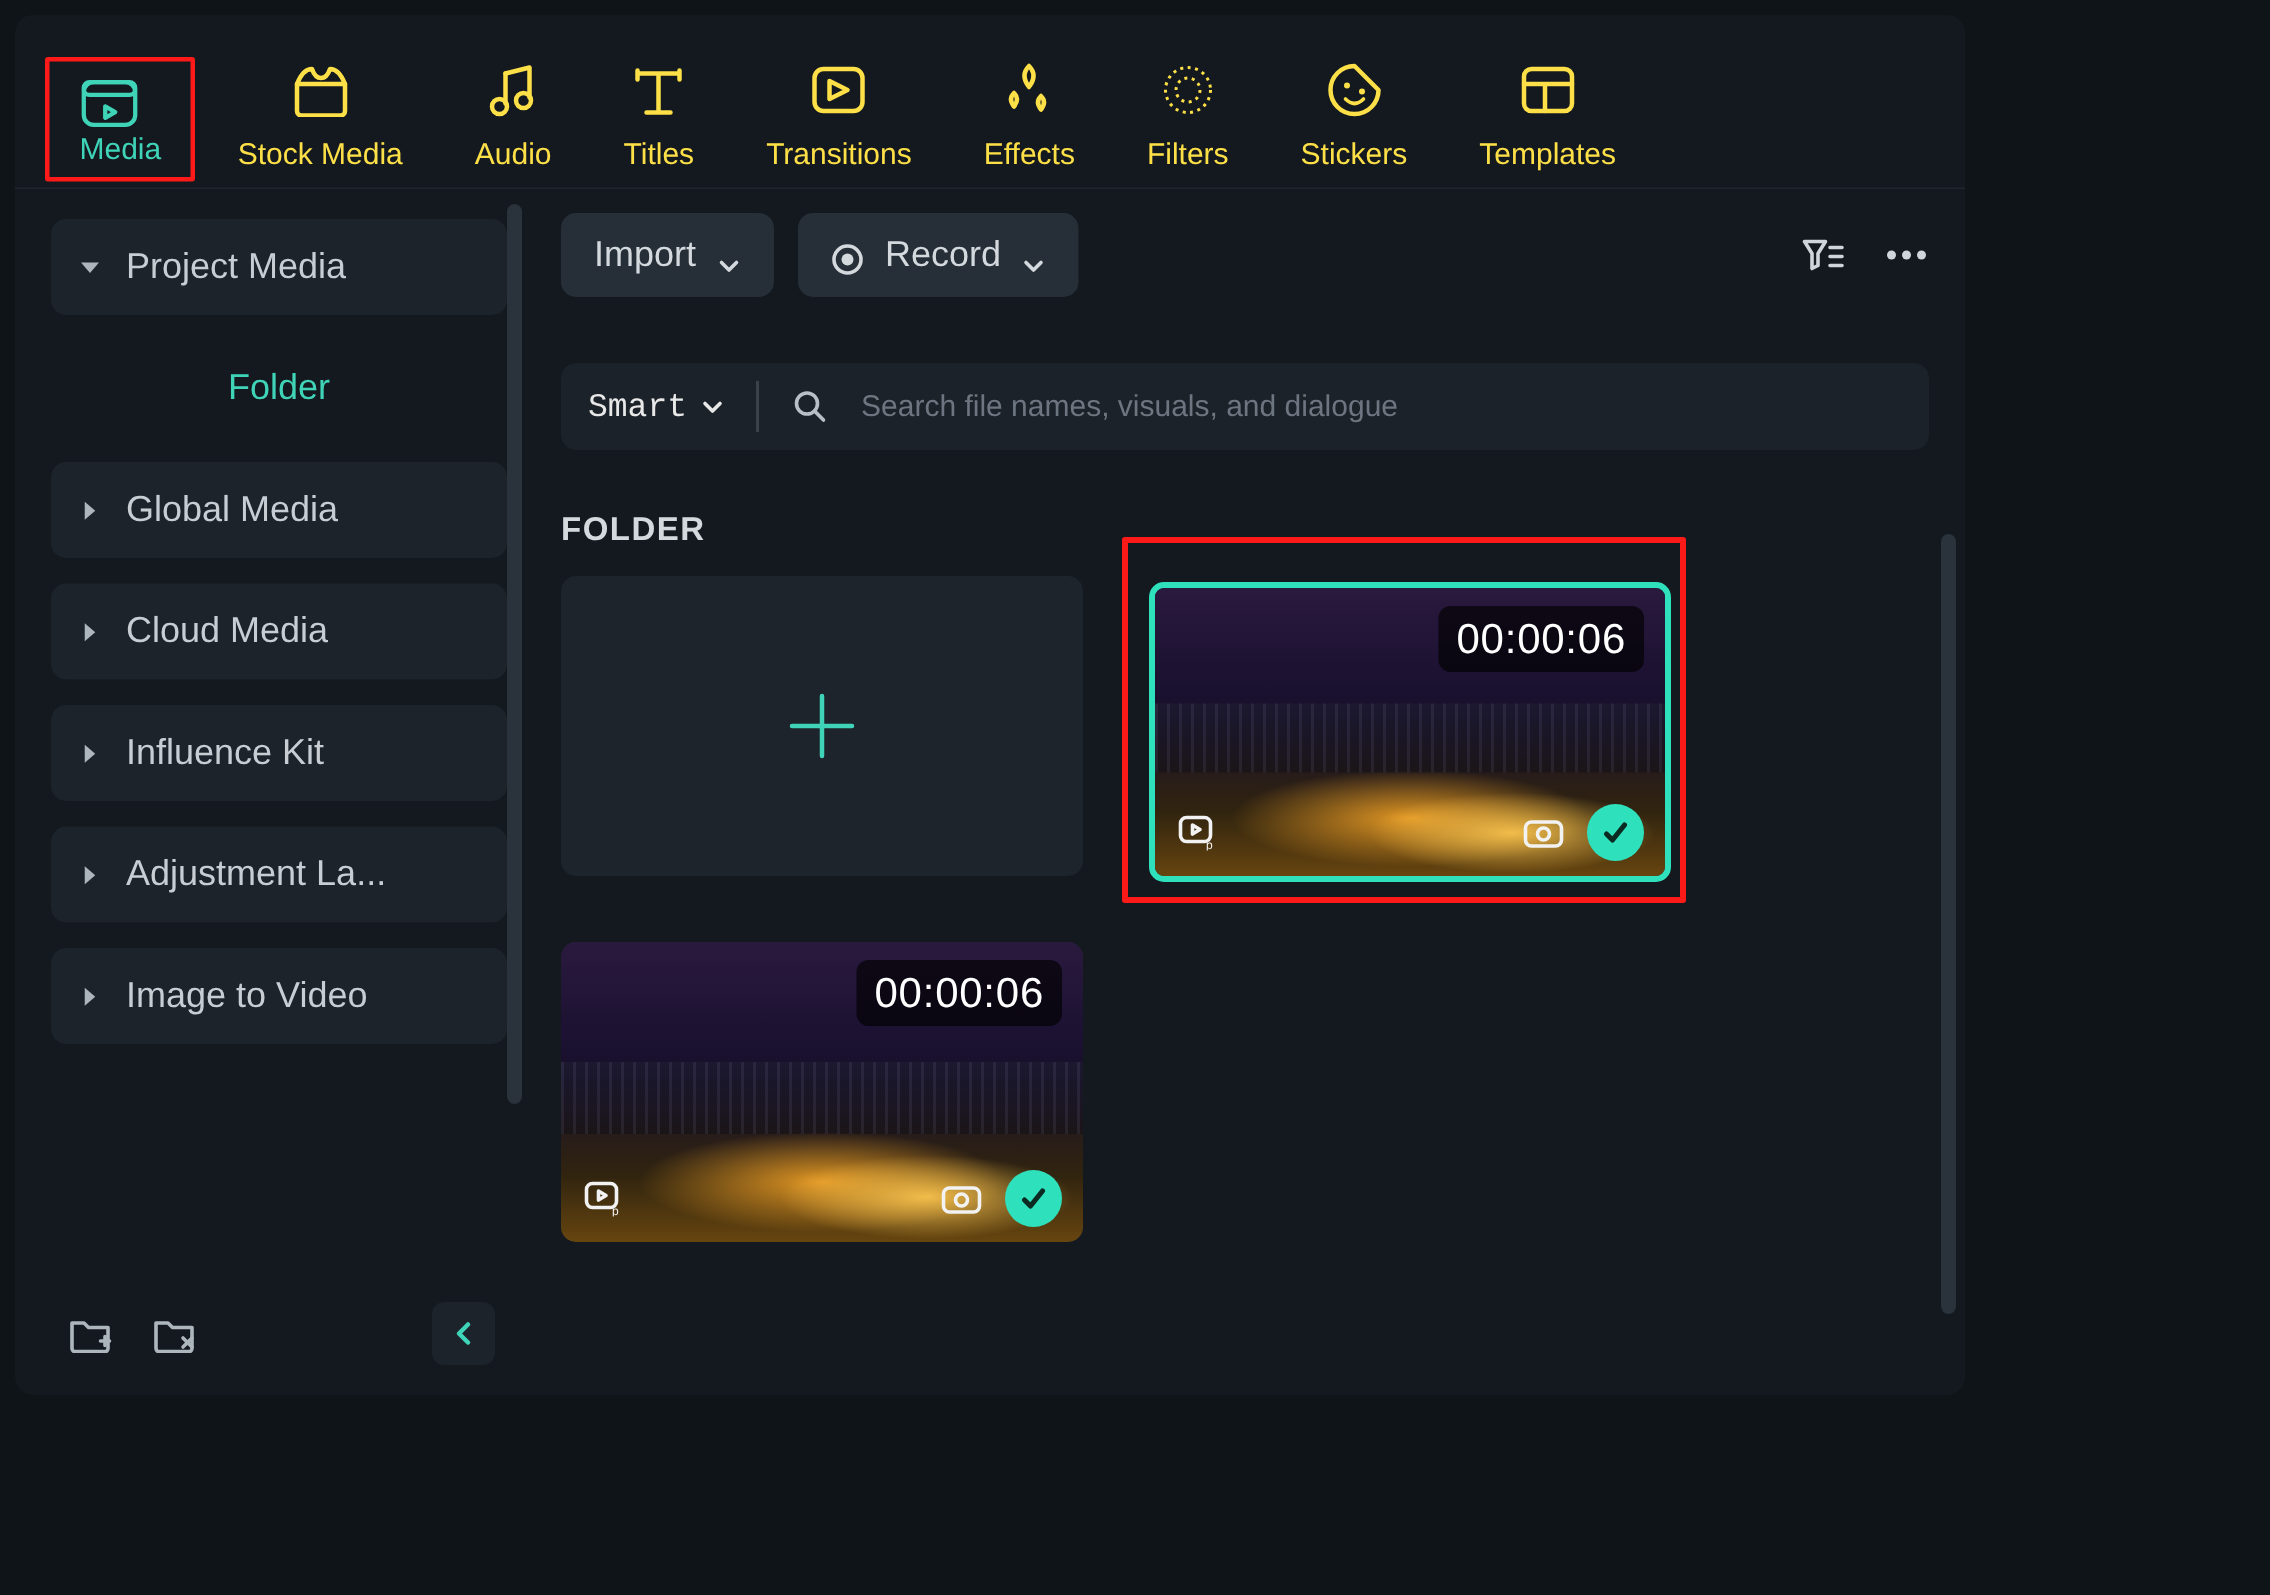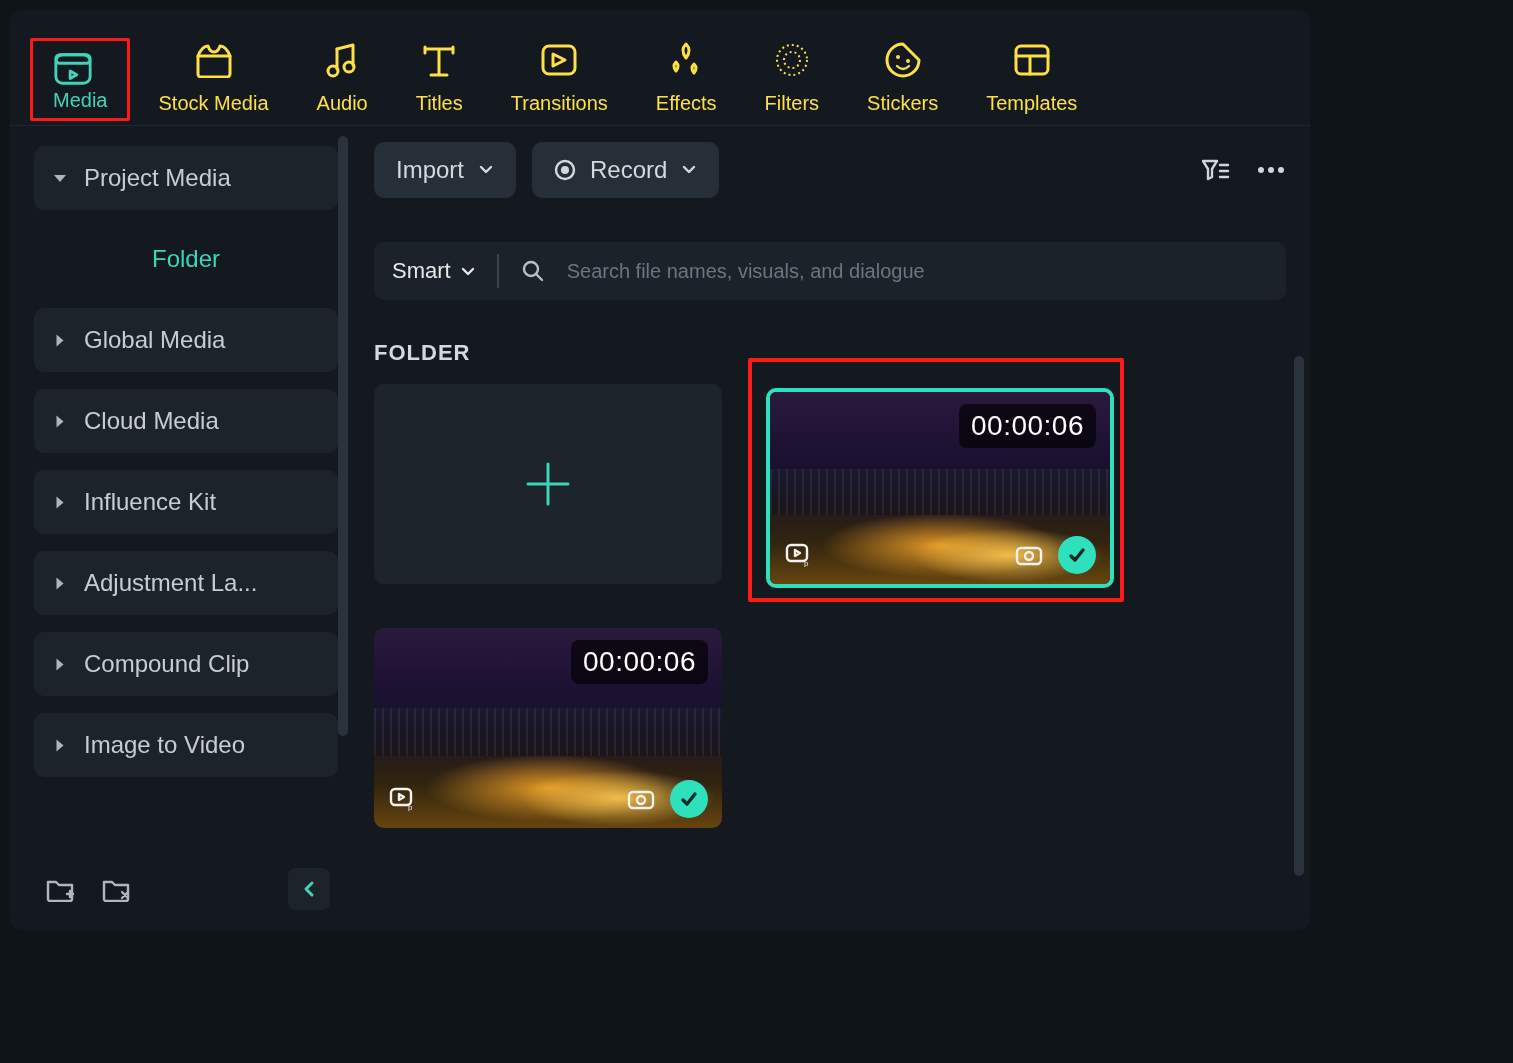--- a/index.html
+++ b/index.html
@@ -140,21 +140,21 @@
   .toolbar {
     display: flex;
     align-items: center;
     gap: 16px;
   }
   .tb-btn {
     background: #262e37;
     border-radius: 10px;
     padding: 14px 22px;
     display: flex;
-    align-items: center;
+    align-items: flex-end;
     gap: 14px;
     color: #d4d9de;
     font-size: 24px;
     cursor: pointer;
   }
   .tb-right {
     margin-left: auto;
     display: flex;
     align-items: center;
     gap: 26px;
@@ -174,20 +174,21 @@
     padding: 12px 18px;
     gap: 22px;
   }
   .smart-dd {
     display: flex;
     align-items: center;
     gap: 10px;
     font-size: 22px;
     color: #e8e8e8;
     cursor: pointer;
+    font-family: Liberation Mono, monospace;
   }
   .vsep {
     width: 2px; height: 34px; background: #3a424b;
   }
   .search-icon-wrap { color: #b8bfc6; }
   .search-input {
     flex: 1;
     background: transparent;
     border: none;
     outline: none;
@@ -409,24 +410,20 @@
         <span class="side-chevron"></span>
         <span>Cloud Media</span>
       </div>
       <div class="side-item">
         <span class="side-chevron"></span>
         <span>Influence Kit</span>
       </div>
       <div class="side-item">
         <span class="side-chevron"></span>
         <span>Adjustment La...</span>
-      </div>
-      <div class="side-item">
-        <span class="side-chevron"></span>
-        <span>Compound Clip</span>
       </div>
       <div class="side-item">
         <span class="side-chevron"></span>
         <span>Image to Video</span>
       </div>
 
       <div class="sidebar-footer">
         <div class="icon-btn">
           <svg width="30" height="26" viewBox="0 0 30 26">
               <path class="stroke" d="M3 6 h8 l3 3 h13 v14 a2 2 0 0 1 -2 2 H5 a2 2 0 0 1 -2 -2 z"></path>

